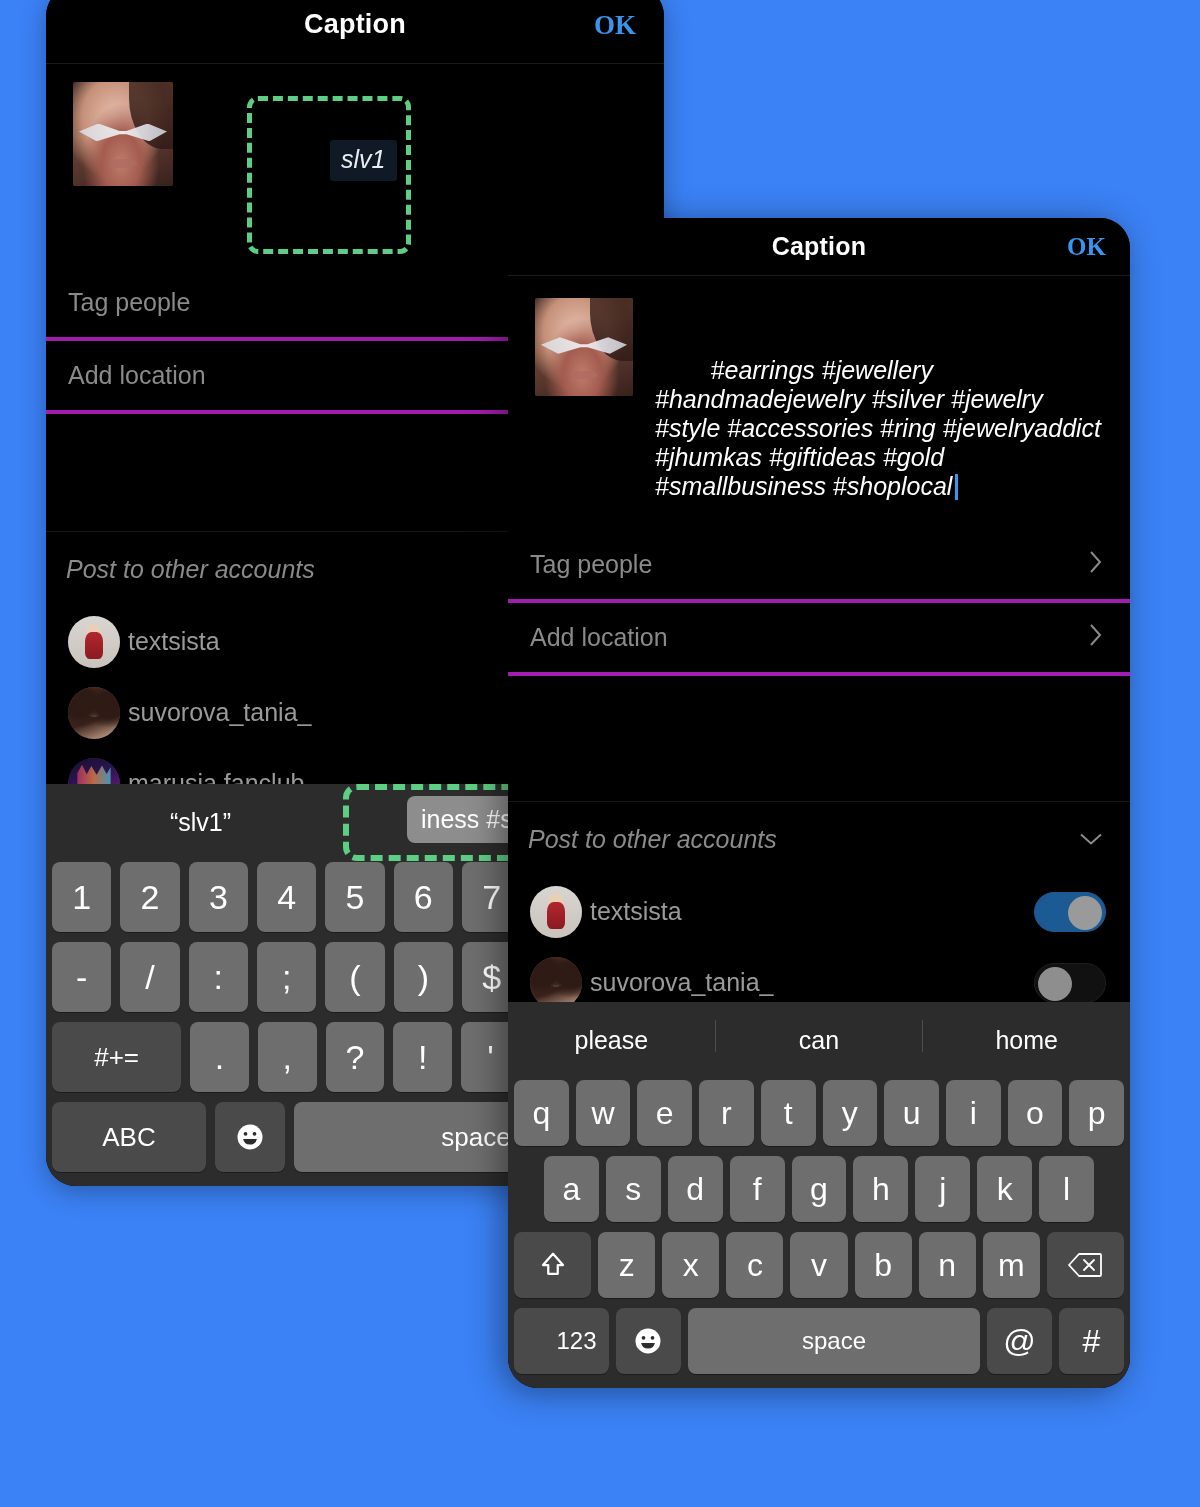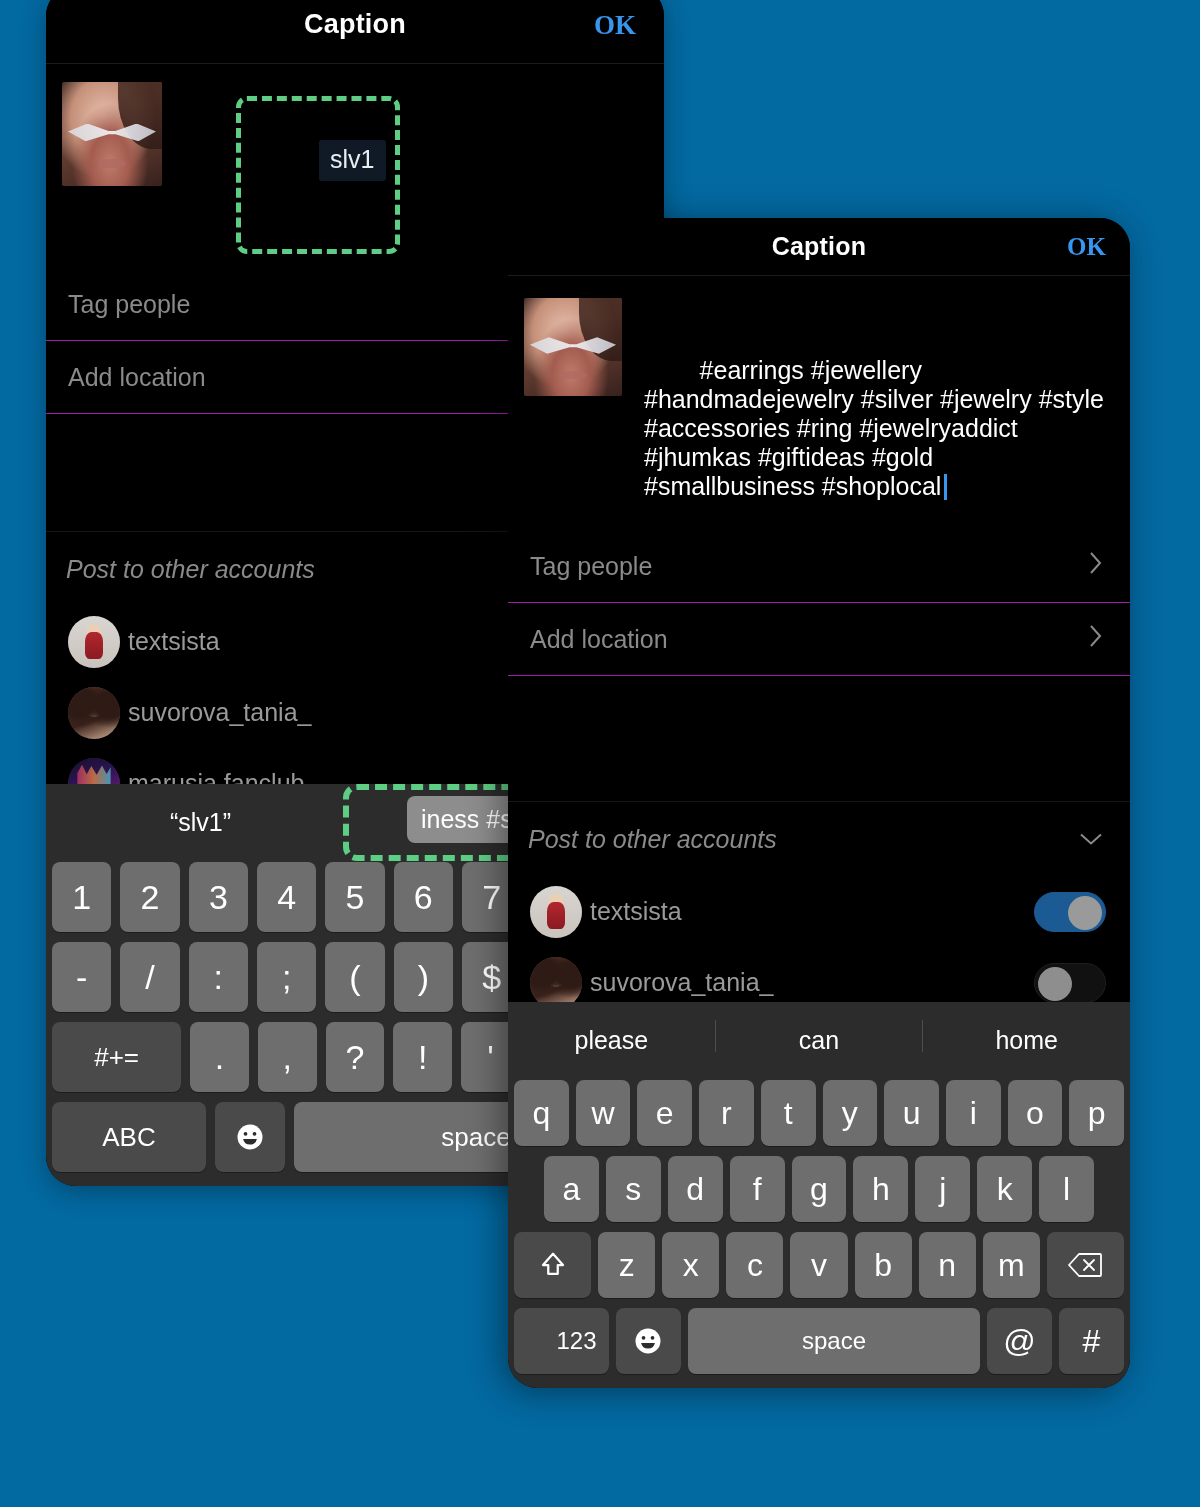--- a/index.html
+++ b/index.html
@@ -2,21 +2,21 @@
 <html><head>
 <meta charset="utf-8">
 <style>
   * { box-sizing: border-box; margin: 0; padding: 0; }
   html, body {
     width: 1200px; height: 1507px;
     background: #ffffff;
     font-family: "Liberation Sans", sans-serif;
     overflow: hidden;
   }
-  #stage { position: relative; width: 1200px; height: 1507px; background: #0369a1; }
+  #stage { position: relative; width: 1200px; height: 1507px; background: #3b82f6; }
 
   
   .phone {
     position: absolute;
     background: #000;
     overflow: hidden;
   }
   .phone.left {
     left: 46px; top: -14px; width: 618px; height: 1200px;
     border-radius: 30px;
@@ -42,22 +42,23 @@
   .navbar .ok {
     position: absolute; right: 28px; top: 50%; transform: translateY(-50%);
     color: #3797f0; font-size: 27px; font-weight: bold; font-family: Liberation Serif, serif;
   }
   .phone.right .navbar { height: 58px; }
   .phone.right .navbar .title { font-size: 25px; }
   .phone.right .navbar .ok { font-size: 25px; right: 24px; }
 
   
   .caption-row {
-    display: flex; padding: 18px 20px 0 16px; background: #000;
+    display: flex; padding: 18px 20px 0 27px; background: #000;
     min-height: 130px;
+    font-style: italic;
   }
   .thumb {
     width: 100px; height: 104px; flex: 0 0 100px;
     border-radius: 2px; overflow: hidden; position: relative;
     background: #2a1b18;
   }
   .thumb.small { width: 98px; height: 98px; flex: 0 0 98px; }
   .caption-text {
     flex: 1; padding-left: 22px; color: #fff;
     font-size: 25px; line-height: 29px; white-space: pre-wrap;
@@ -76,21 +77,21 @@
   }
   .hl-dashed {
     position: absolute; left: -14px; top: -15px; right: -14px; bottom: -15px;
     border: 5px dashed #5ece84; border-radius: 11px; pointer-events: none;
   }
 
   
   .row {
     height: 73px; display: flex; align-items: center;
     padding: 0 22px; color: #8a8a8a; font-size: 25px;
-    border-bottom: 1px solid #a21caf; background: #000;
+    border-bottom: 4px solid #a21caf; background: #000;
     position: relative;
   }
   .row .chev {
     position: absolute; right: 26px; top: 50%; transform: translateY(-50%);
     color: #6d6d6d;
   }
   .spacer-block { height: 118px; background: #000; border-bottom: 1px solid #161616; }
   .spacer-block.tall { height: 126px; }
 
   .section-head {

